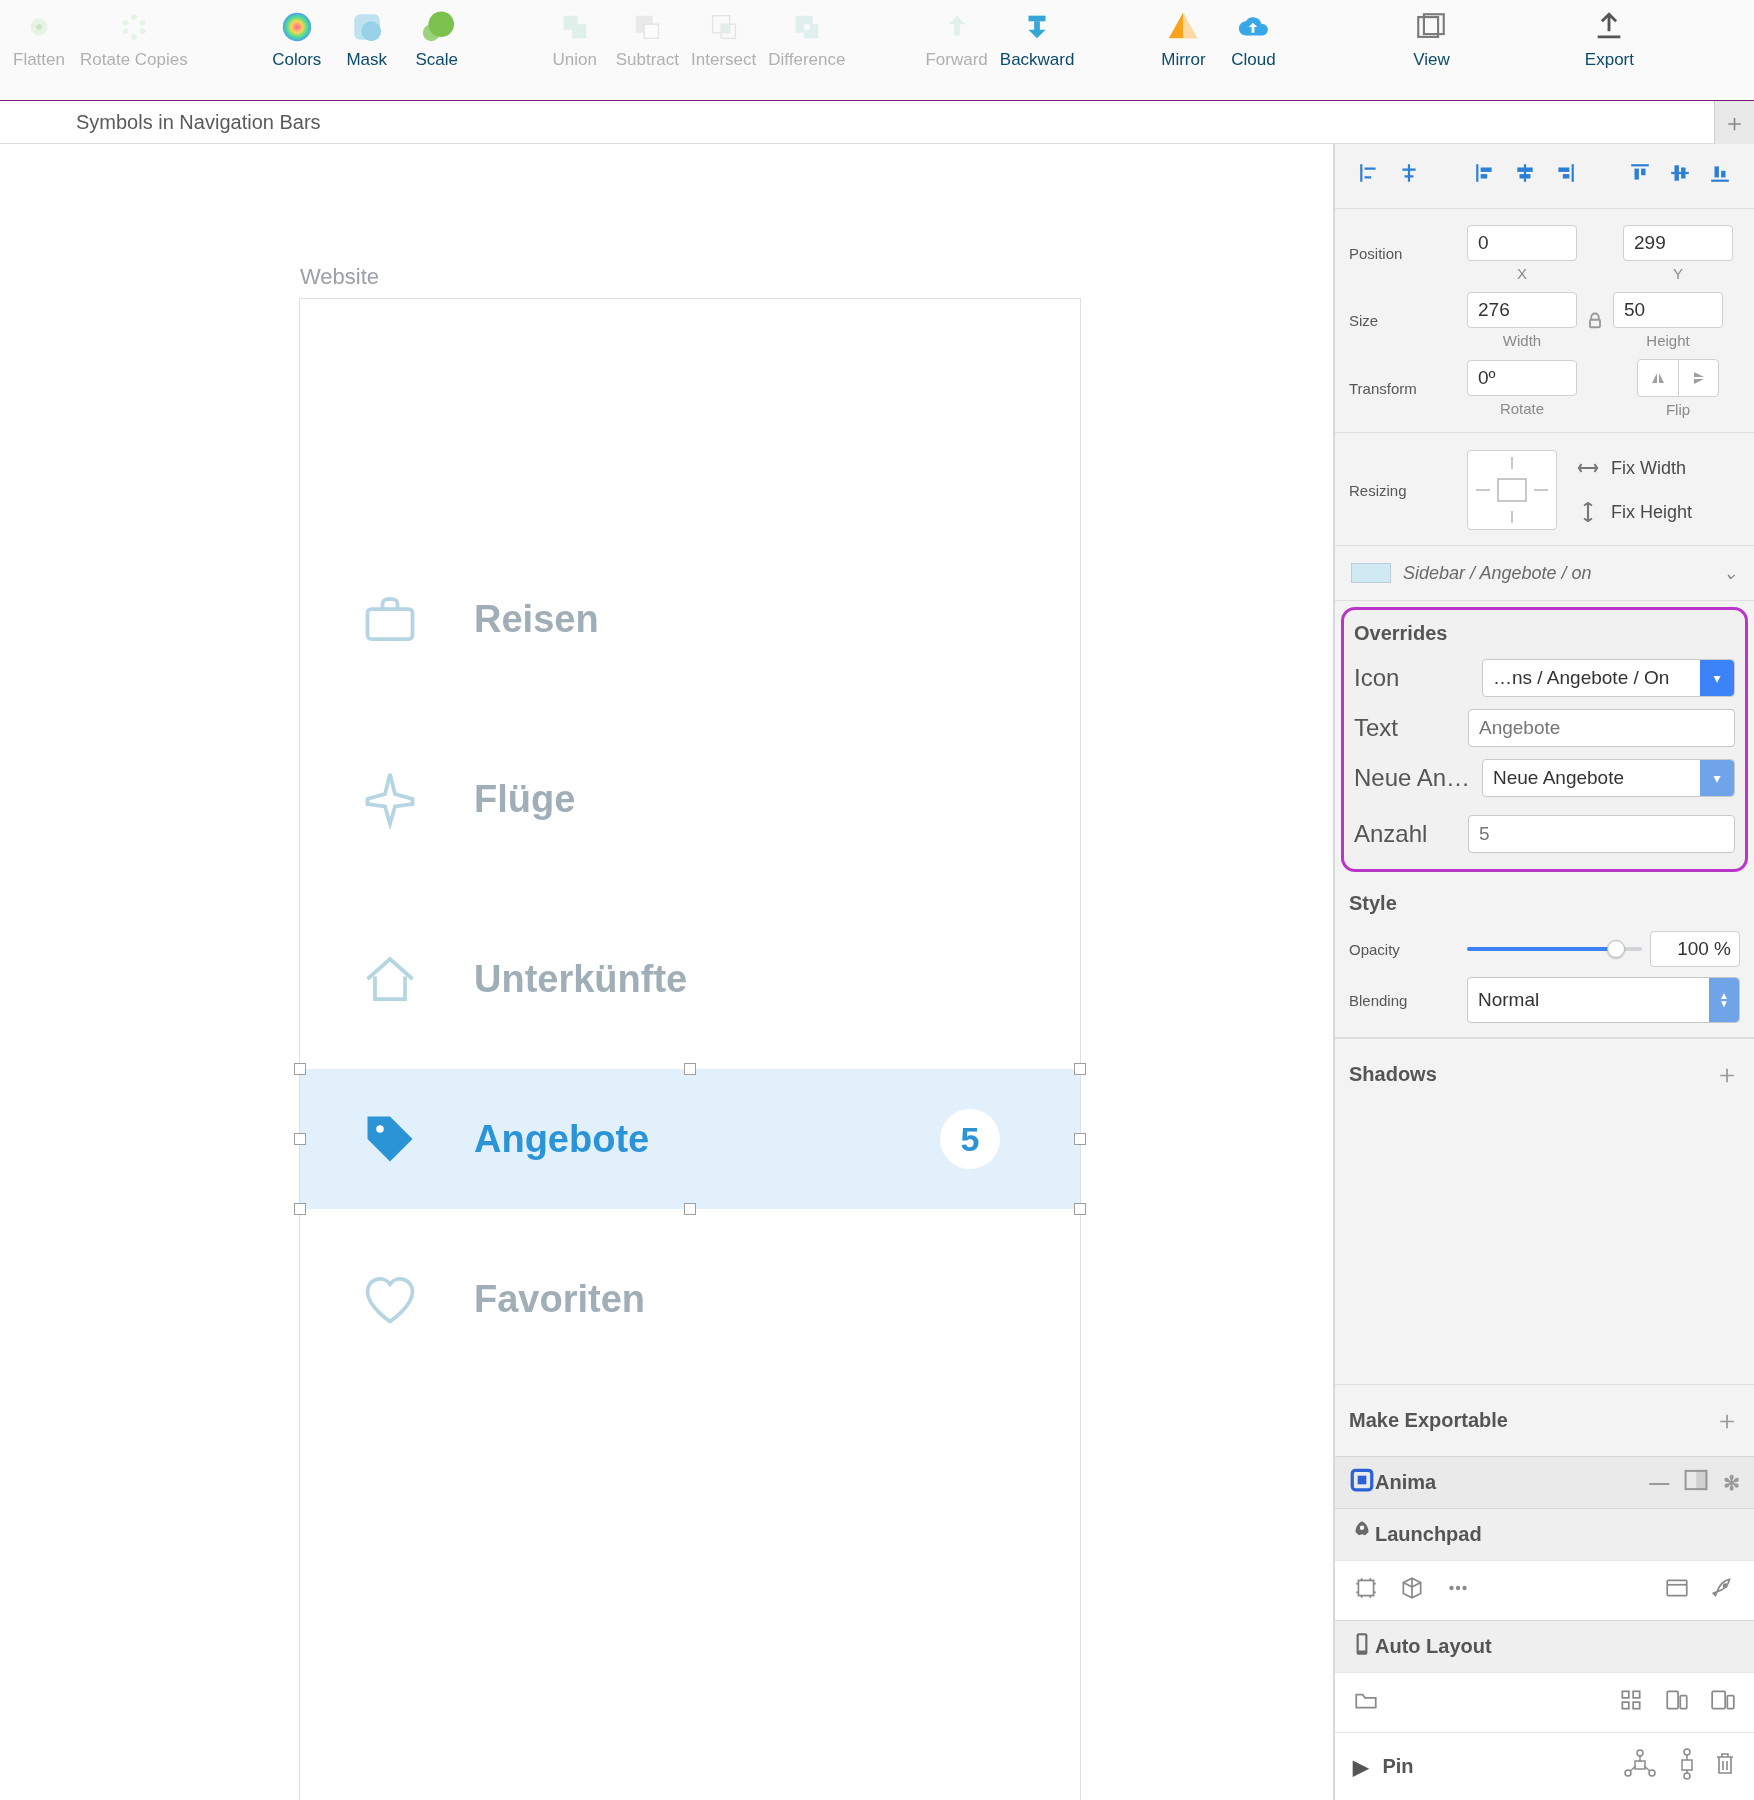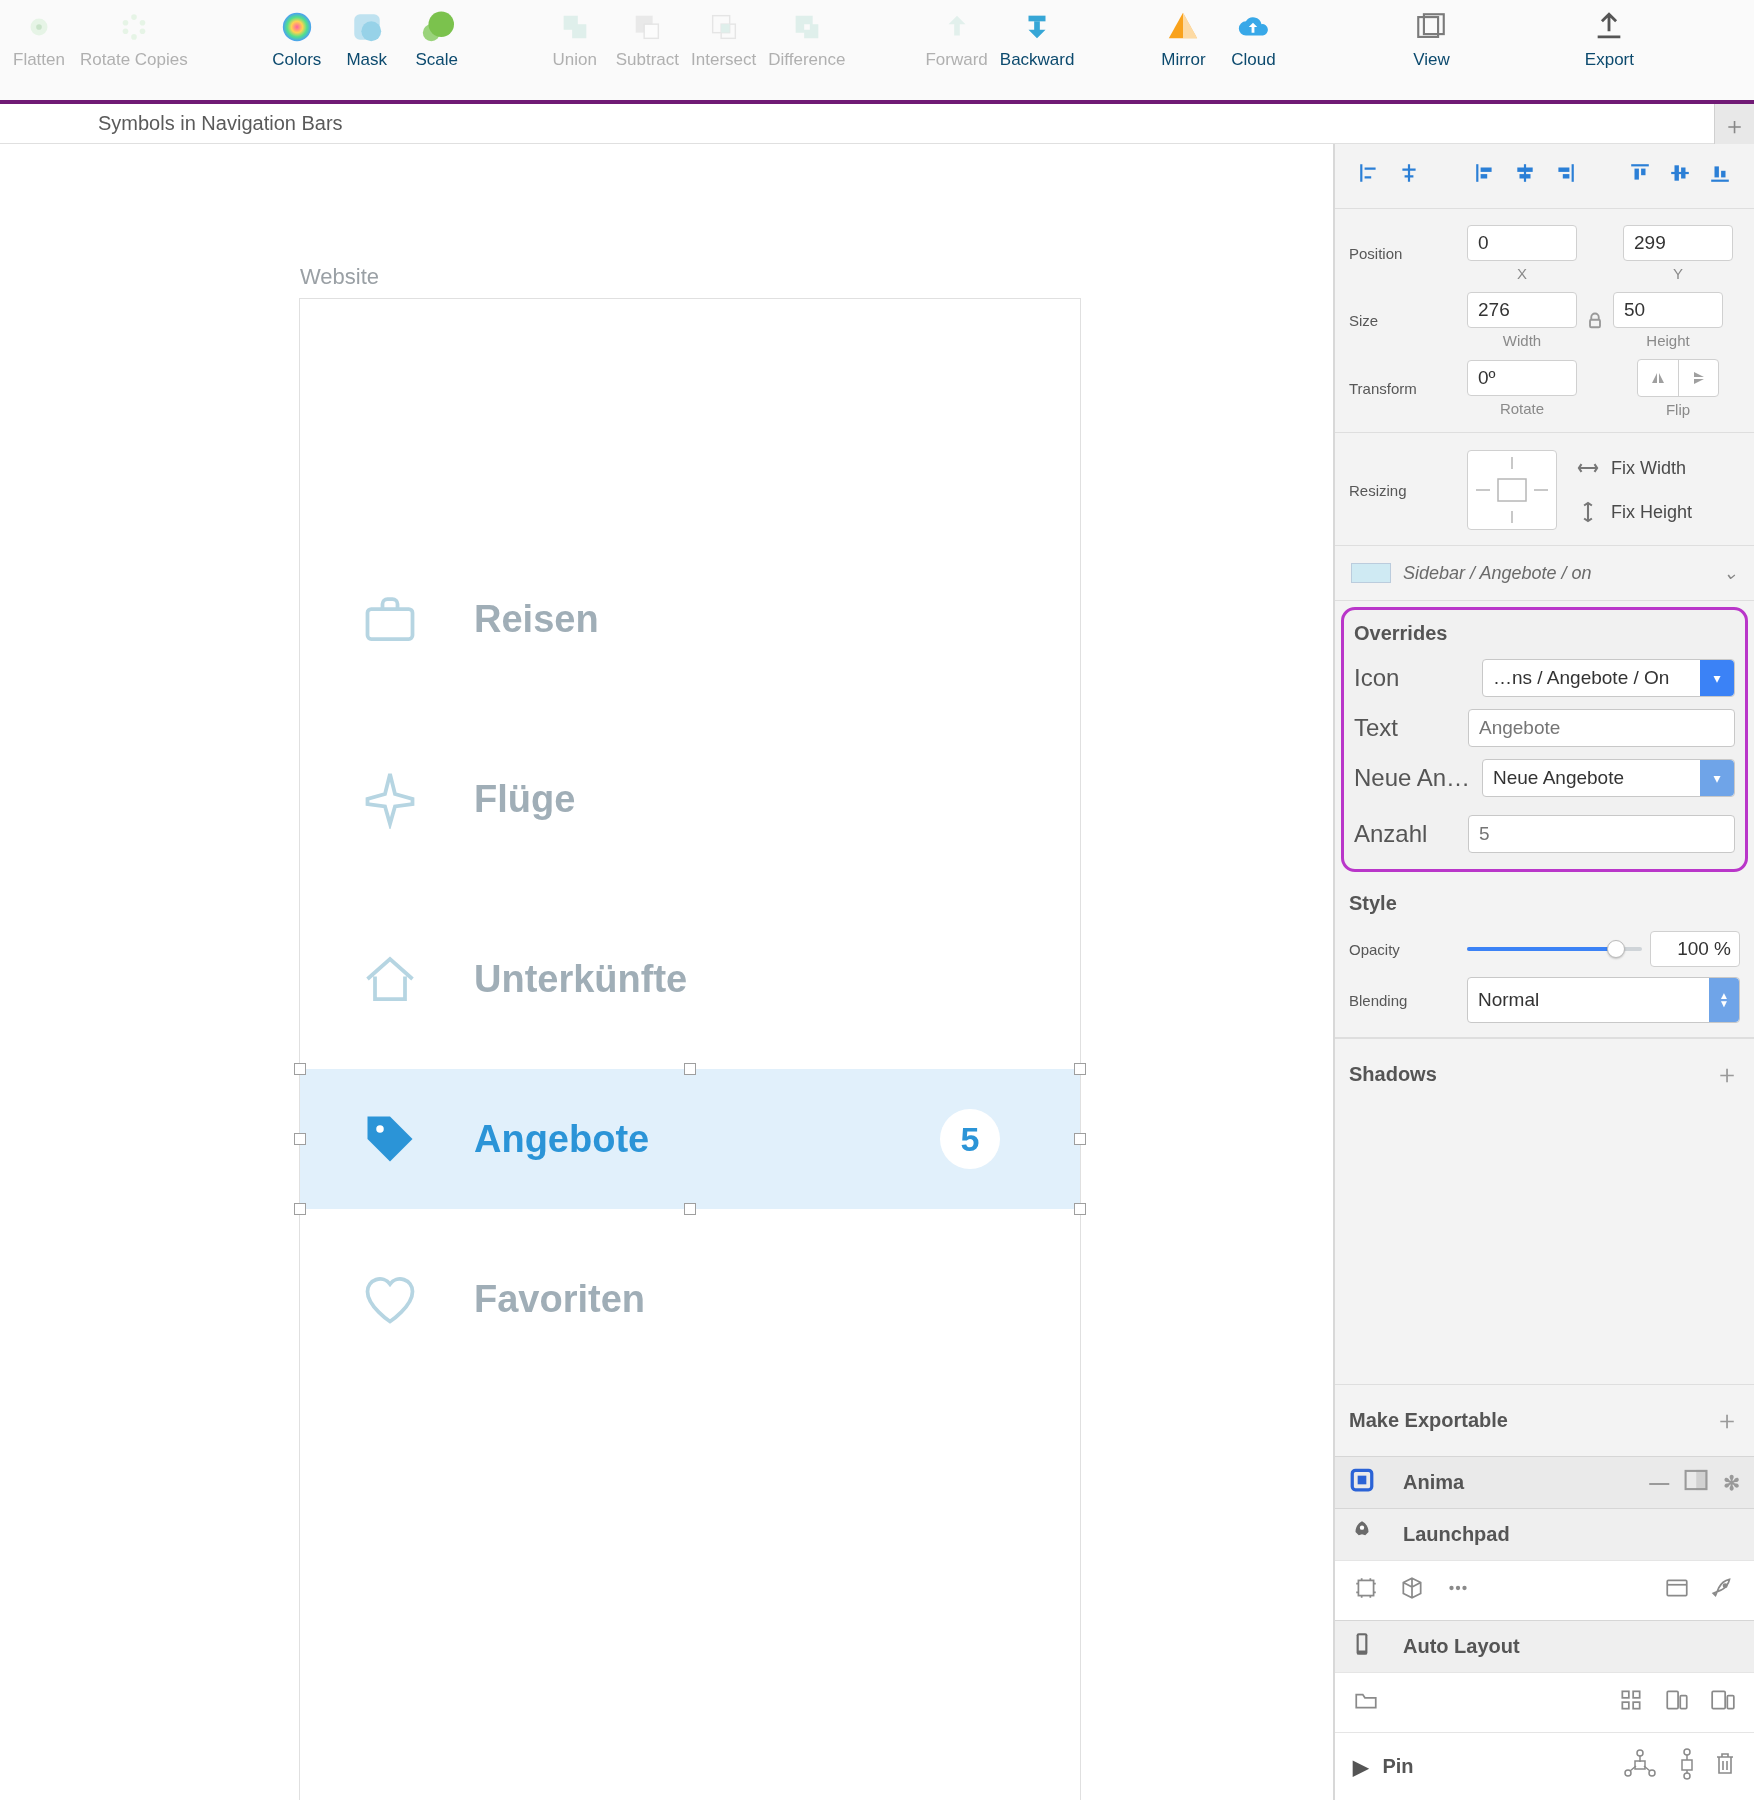--- a/index.html
+++ b/index.html
@@ -11,21 +11,21 @@
   .tb-spacer { flex: 0 0 60px; }
   .tb-spacer2 { flex: 0 0 100px; }
   .tb-btn { display: flex; flex-direction: column; align-items: center; justify-content: flex-start; gap: 6px; cursor: pointer; min-width: 58px; }
   .tb-icon { width: 34px; height: 34px; display:flex; align-items:center; justify-content:center; color:#9e9e9e; }
   .tb-icon svg { width: 34px; height: 34px; }
   .tb-label { font-size: 17px; color: #0c4a6e; font-weight: 400; }
   .tb-btn.dim .tb-icon { opacity: .45; }
   .tb-btn.dim .tb-label { color:#b0b0b0; }
 
   
-  .breadcrumb-strip { height: 44px; border-top: 4px solid #701a75; border-bottom: 1px solid #e0e0e0; background:#fff; display:flex; align-items:center; padding-left: 98px; color:#5a5a5a; font-size:20px; position:relative; }
+  .breadcrumb-strip { height: 44px; border-top: 1px solid #701a75; border-bottom: 1px solid #e0e0e0; background:#fff; display:flex; align-items:center; padding-left: 76px; color:#5a5a5a; font-size:20px; position:relative; }
   .breadcrumb-strip .add-tab { position:absolute; right:0; top:0; width:40px; height:44px; background:#e8e8e8; border-left:1px solid #d0d0d0; display:flex; align-items:center; justify-content:center; color:#888; font-size:24px; cursor:pointer;}
 
   
   .main { position: absolute; top: 144px; left: 0; right: 0; bottom: 0; display:flex; }
   .canvas-wrap { flex:1; background:#fff; border-right:1px solid #d8d8d8; position:relative; }
   .canvas-label { position:absolute; left:300px; top:120px; color:#9aa0a5; font-size:22px; }
   .artboard { position:absolute; left:300px; top:155px; width:780px; height:1540px; background:#fff; box-shadow: 0 0 0 1px #e0e0e0; }
   .artboard .sidebar-area { position:absolute; left:0; top:230px; width:780px; }
 
   .nav-item { height:180px; display:flex; align-items:center; padding-left:60px; gap:54px; }
@@ -87,21 +87,21 @@
   .slider-fill{position:absolute;left:0;top:0;height:100%;background:#3b82f6;border-radius:2px;}
   .slider-knob{position:absolute;top:-7px;width:18px;height:18px;background:#fff;border:1px solid #bbb;border-radius:50%;box-shadow:0 1px 2px rgba(0,0,0,.2);}
   .pct-input{width:90px;height:36px;background:#fff;border:1px solid #d0d0d0;border-radius:4px;padding:0 8px;font-size:19px;text-align:right;color:#333;}
   .blend-select{flex:1;height:46px;background:#fff;border:1px solid #c8c8c8;border-radius:4px;display:flex;align-items:center;padding:0 10px;font-size:19px;color:#333;position:relative;}
   .blend-select .dbl-caret{position:absolute;right:0;top:0;width:30px;height:100%;background:#6fa4e8;border-radius:0 4px 4px 0;display:flex;flex-direction:column;align-items:center;justify-content:center;color:#fff;font-size:10px;line-height:8px;}
 
   .collapsible{display:flex;align-items:center;justify-content:space-between;padding:18px 14px;font-weight:700;font-size:20px;color:#555;border-top:1px solid #dedede;cursor:pointer;}
   .plus{color:#9a9a9a;font-size:26px;font-weight:400;}
 
   .bottom-panels{margin-top:auto;}
-  .panel-head{display:flex;align-items:center;gap:28px;padding:10px 14px;background:#eaeaea;border-top:1px solid #d6d6d6;font-weight:700;font-size:20px;color:#555;}
+  .panel-head{display:flex;align-items:center;gap:0;padding:10px 14px;background:#eaeaea;border-top:1px solid #d6d6d6;font-weight:700;font-size:20px;color:#555;}
   .panel-head .right{margin-left:auto;display:flex;gap:14px;color:#9a9a9a;align-items:center;}
   .panel-head.sub{background:#efefef;font-weight:700;}
   .icon-row{display:flex;gap:20px;padding:14px 18px;background:#fff;border-top:1px solid #e5e5e5;color:#8a8a8a;align-items:center;}
   .icon-row .sp{flex:1;}
   .icon-row svg,.panel-head svg{width:26px;height:26px;}
   .pin-row{display:flex;align-items:center;gap:14px;padding:14px 18px;background:#fff;border-top:1px solid #e5e5e5;font-weight:700;font-size:20px;color:#555;}
   .pin-row .sp{flex:1;}
 
   .flip-grp { display:flex; border:1px solid #d0d0d0; border-radius:4px; background:#fff; overflow:hidden;}
   .flip-btn { width:40px; height:36px; display:flex; align-items:center; justify-content:center; color:#777; cursor:pointer;}

